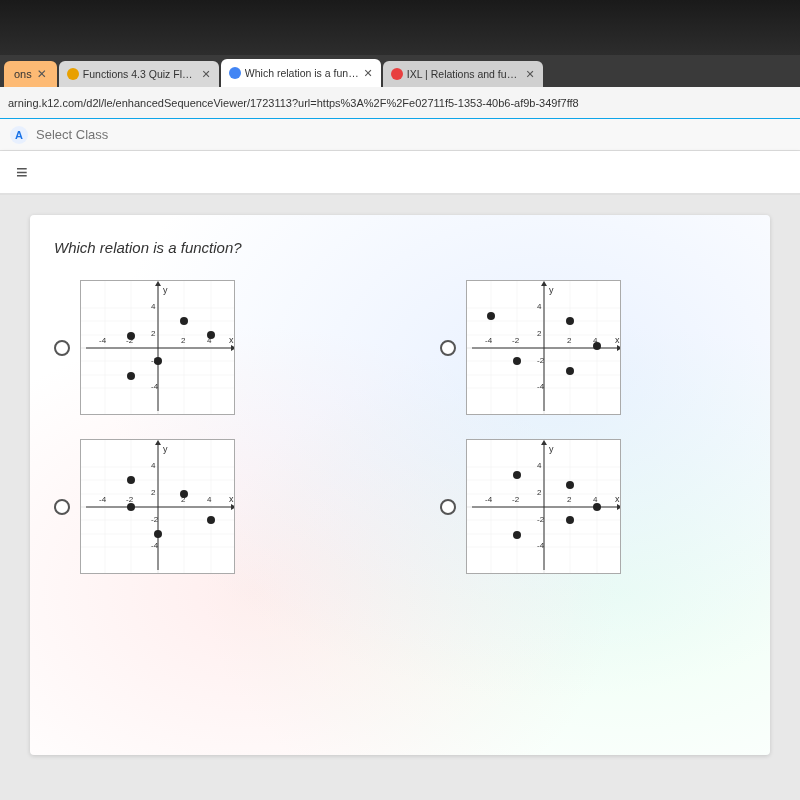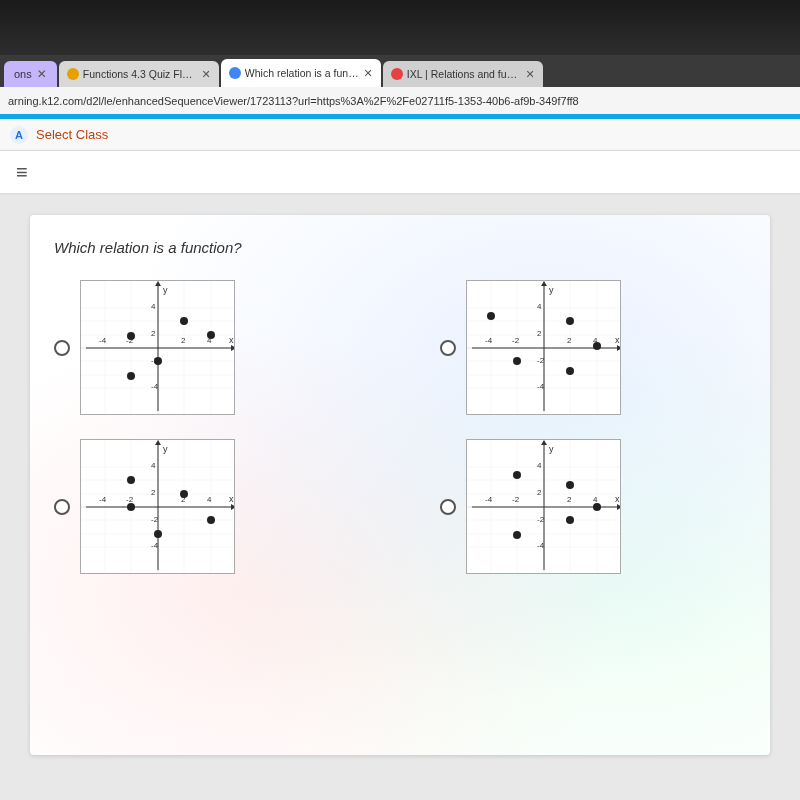--- a/index.html
+++ b/index.html
@@ -4,48 +4,48 @@
   <style>
     * { margin: 0; padding: 0; box-sizing: border-box; }
     body { width: 800px; height: 800px; overflow: hidden; font-family: Arial, sans-serif; background: #1a1a1a; }
   </style>
 </head>
 <body>
 
 <div style="width:800px;height:55px;background:linear-gradient(180deg,#1a1a1a,#2d2d2d);"></div>
 
 <div style="width:800px;height:32px;background:#3a3a3a;display:flex;align-items:flex-end;padding:0 4px;gap:2px;">
-  <div style="display:flex;align-items:center;padding:4px 10px;background:#c4b5fd;border-radius:6px 6px 0 0;font-size:11px;color:#333;height:26px;max-width:80px;">
+  <div style="display:flex;align-items:center;padding:4px 10px;background:#fdba74;border-radius:6px 6px 0 0;font-size:11px;color:#333;height:26px;max-width:80px;">
     <span>ons</span>
     <span style="margin-left:5px;color:#555;font-size:12px;">✕</span>
   </div>
   <div style="display:flex;align-items:center;padding:4px 8px;background:#d8d8d8;border-radius:6px 6px 0 0;font-size:10.5px;color:#333;height:26px;max-width:160px;overflow:hidden;">
     <span style="width:12px;height:12px;background:#e8a000;border-radius:50%;margin-right:4px;flex-shrink:0;"></span>
     <span style="overflow:hidden;text-overflow:ellipsis;white-space:nowrap;">Functions 4.3 Quiz Flashcards</span>
     <span style="margin-left:4px;color:#555;font-size:11px;flex-shrink:0;">✕</span>
   </div>
   <div style="display:flex;align-items:center;padding:4px 8px;background:#ffffff;border-radius:6px 6px 0 0;font-size:10.5px;color:#333;height:28px;max-width:160px;overflow:hidden;">
     <span style="width:12px;height:12px;background:#4285f4;border-radius:50%;margin-right:4px;flex-shrink:0;"></span>
     <span style="overflow:hidden;text-overflow:ellipsis;white-space:nowrap;">Which relation is a function?</span>
     <span style="margin-left:4px;color:#555;font-size:11px;flex-shrink:0;">✕</span>
   </div>
   <div style="display:flex;align-items:center;padding:4px 8px;background:#d0d0d0;border-radius:6px 6px 0 0;font-size:10.5px;color:#333;height:26px;max-width:160px;overflow:hidden;">
     <span style="width:12px;height:12px;background:#e84040;border-radius:50%;margin-right:4px;flex-shrink:0;"></span>
     <span style="overflow:hidden;text-overflow:ellipsis;white-space:nowrap;">IXL | Relations and functions</span>
     <span style="margin-left:4px;color:#555;font-size:11px;flex-shrink:0;">✕</span>
   </div>
 </div>
 
-<div style="width:800px;height:32px;background:#f5f5f5;display:flex;align-items:center;padding:0 8px;border-bottom:5px solid #0ea5e9;gap:6px;">
+<div style="width:800px;height:32px;background:#f5f5f5;display:flex;align-items:center;padding:0 8px;border-bottom:1px solid #0ea5e9;gap:6px;">
   <span style="font-size:11px;color:#333;overflow:hidden;text-overflow:ellipsis;white-space:nowrap;flex:1;">arning.k12.com/d2l/le/enhancedSequenceViewer/1723113?url=https%3A%2F%2Fe02711f5-1353-40b6-af9b-349f7ff8</span>
 </div>
 
 <div style="width:800px;height:32px;background:#f8f8f8;display:flex;align-items:center;padding:0 10px;border-bottom:1px solid #ddd;gap:8px;">
   <span style="width:18px;height:18px;background:#e8f0fe;border-radius:50%;display:flex;align-items:center;justify-content:center;font-weight:bold;color:#1a73e8;font-size:11px;">A</span>
-  <span style="font-size:13px;color:#c2410c;cursor:pointer;text-align:center;">Select Class</span>
+  <span style="font-size:13px;color:#737373;cursor:pointer;text-align:center;">Select Class</span>
 </div>
 
 <div style="width:800px;height:44px;background:white;display:flex;align-items:center;padding:0 16px;border-bottom:2px solid #e0e0e0;box-shadow:0 1px 4px rgba(0,0,0,0.1);">
   <span style="font-size:20px;color:#555;margin-right:20px;cursor:pointer;">≡</span>
 </div>
 
 <div style="width:800px;height:605px;background:#e8e8e8;padding:20px 30px;overflow:auto;">
 
   <div style="background:white;border-radius:4px;padding:24px;box-shadow:0 1px 4px rgba(0,0,0,0.15);min-height:540px;position:relative;overflow:hidden;">
 

